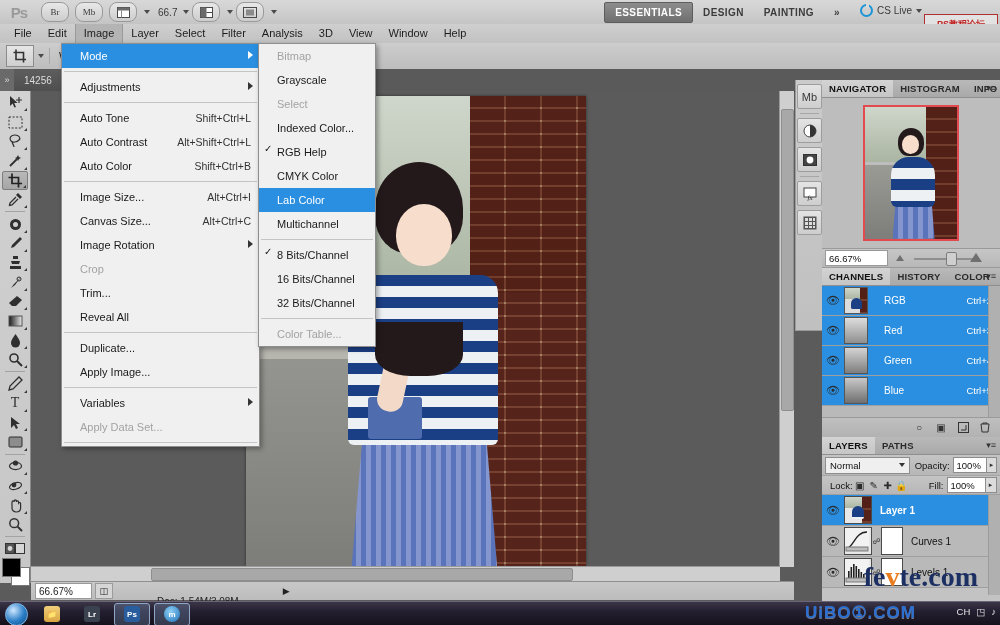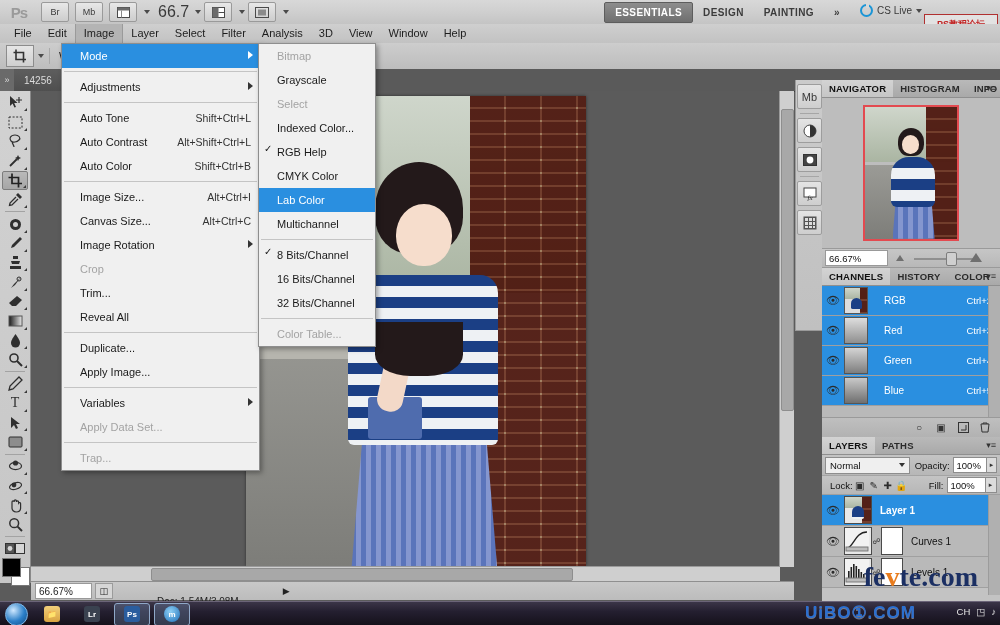--- a/index.html
+++ b/index.html
@@ -11,26 +11,26 @@
     -webkit-font-smoothing:none;
   }
   .app{position:absolute;left:0;top:0;width:1000px;height:625px;}
 
   
   .appbar{position:absolute;left:0;top:0;width:1000px;height:24px;
     background:linear-gradient(180deg,#d8d8d8 0%,#cfcfcf 50%,#c4c4c4 100%);
     border-bottom:1px solid #8f8f8f;display:flex;align-items:center;}
   .ps-logo{width:38px;height:22px;display:flex;align-items:center;justify-content:center;
     color:#9a9a9a;font-size:15px;font-weight:bold;letter-spacing:-1px;}
-  .abtn{height:18px;min-width:20px;margin:0 3px;border:1px solid #9a9a9a;border-radius:2px;
+  .abtn{height:18px;min-width:20px;margin:0 3px;border:1px solid #9a9a9a;border-radius:8px;
     background:linear-gradient(180deg,#e8e8e8,#cdcdcd);display:flex;align-items:center;
-    justify-content:center;font-size:9px;color:#3a3a3a;padding:0 3px;}
+    justify-content:center;font-size:9px;color:#3a3a3a;padding:0 3px;font-family:Liberation Serif, serif;}
   .caret{width:0;height:0;border-left:3px solid transparent;border-right:3px solid transparent;
     border-top:4px solid #4a4a4a;margin-left:4px;}
-  .zoomfield{font-size:16px;color:#3a3a3a;margin:0 2px 0 8px;}
+  .zoomfield{font-size:10px;color:#3a3a3a;margin:0 2px 0 8px;}
   .sep-v{width:1px;height:16px;background:#a9a9a9;margin:0 5px;}
 
   .wsgroup{position:absolute;right:150px;top:2px;height:20px;display:flex;align-items:center;}
   .wstab{height:19px;padding:0 10px;display:flex;align-items:center;font-size:10px;
     font-weight:bold;color:#3c3c3c;letter-spacing:.4px;}
   .wstab.active{background:linear-gradient(180deg,#8d8d8d,#6f6f6f);color:#fff;
     border-radius:2px;border:1px solid #5d5d5d;}
   .cslive{position:absolute;right:78px;top:4px;display:flex;align-items:center;font-size:10px;color:#3a3a3a;}
   .cs-o{width:13px;height:13px;border-radius:50%;border:2.5px solid #1b95d6;margin-right:4px;
     box-sizing:border-box;position:relative;}
@@ -754,23 +754,20 @@
     </div>
     <div class="msep"></div>
     <div class="mrow">
       <span>Variables</span>
       <div class="msub"></div>
     </div>
     <div class="mrow dis">
       <span>Apply Data Set...</span>
     </div>
     <div class="msep"></div>
-    <div class="mrow dis">
-      <span>Trap...</span>
-    </div>
   </div>
 
   <div class="menupanel" style="left:258px;top:43px;width:116px;">
     <div class="mrow dis">
       <span>Bitmap</span>
     </div>
     <div class="mrow">
       <span>Grayscale</span>
     </div>
     <div class="mrow dis">

